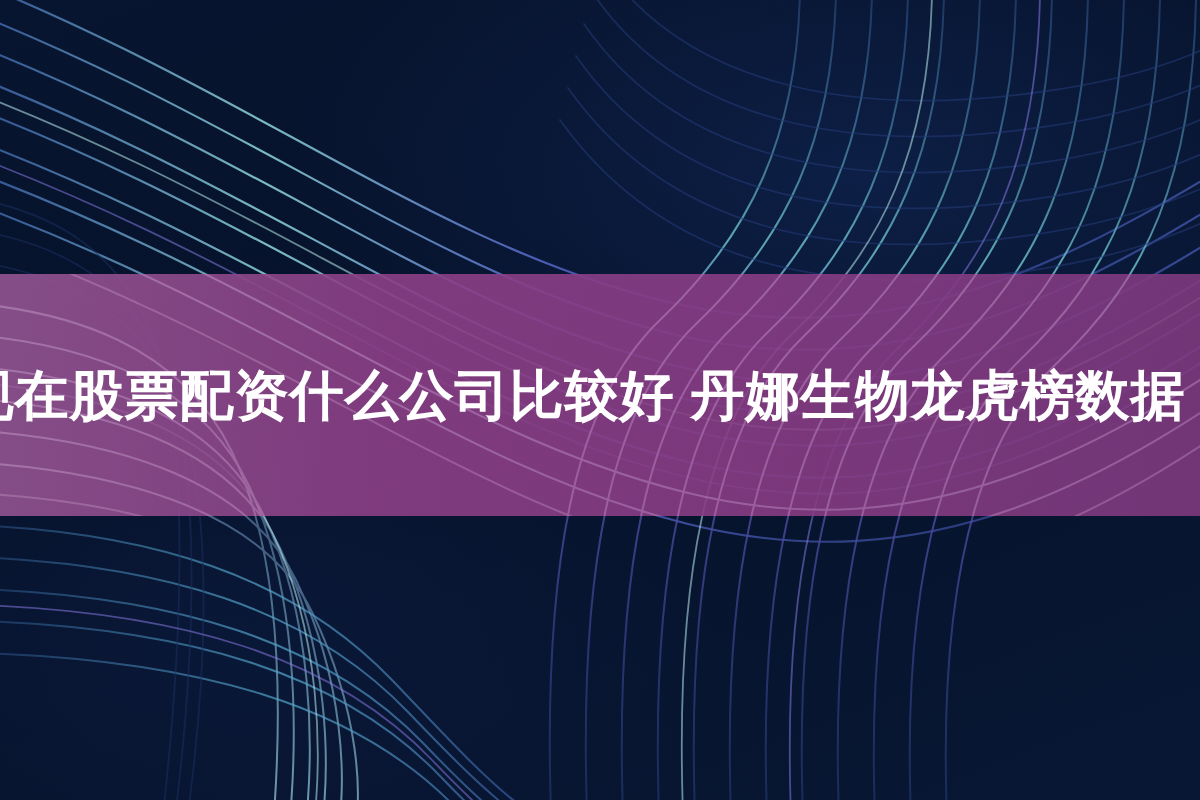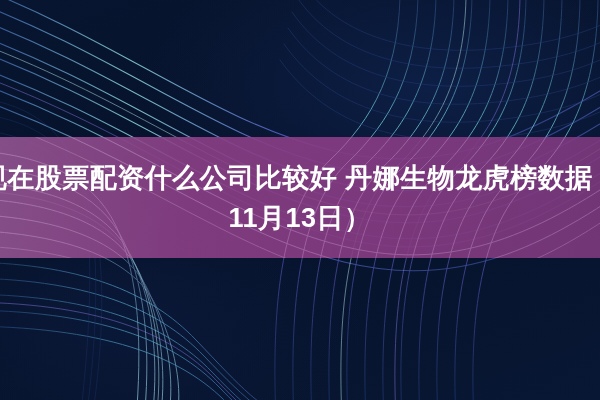--- a/index.html
+++ b/index.html
@@ -217,16 +217,15 @@
         <path d="M-40,76 C 132,136 222,216 342,246 C 462,276 552,226 650,156"></path>
         <path d="M-40,108 C 136,168 226,248 346,278 C 466,308 556,258 650,188"></path>
         <path d="M-40,262 C 80,262 150,292 196,340 C 242,388 260,410 300,424"></path>
         <path d="M-40,246 C 74,246 142,276 188,324 C 234,372 252,400 292,418"></path>
       </g>
     </svg>
   </div>
 
   <div class="headline">
     <div class="headline-line">现在股票配资什么公司比较好 丹娜生物龙虎榜数据（</div>
-    <div class="headline-line">11月13日）</div>
   </div>
 
 </div>
 
 </body></html>

